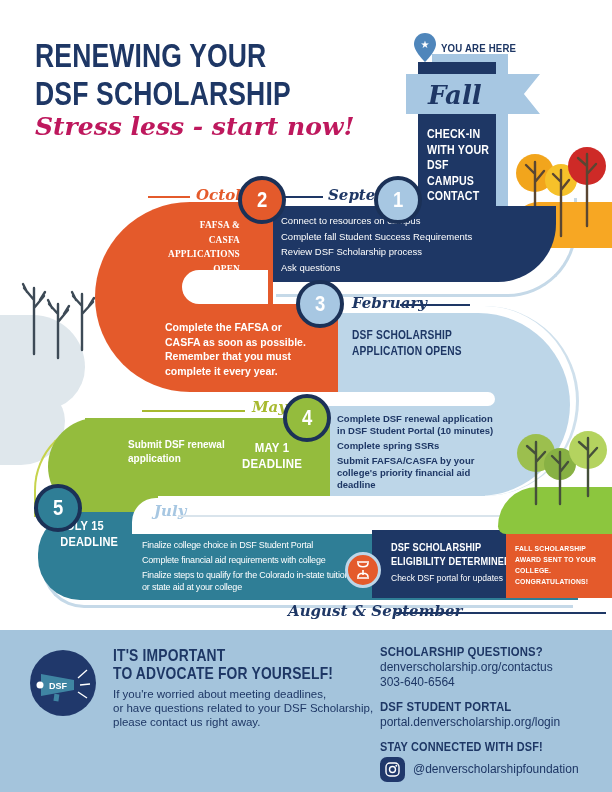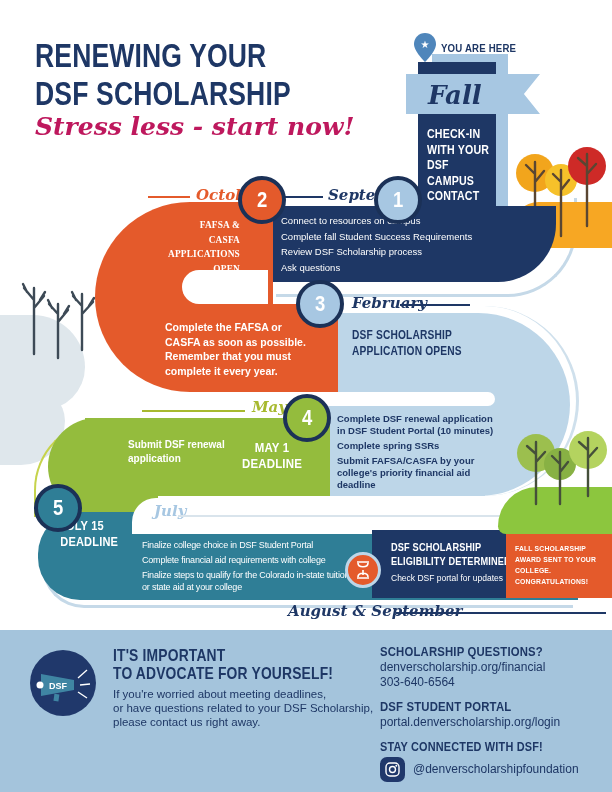--- a/index.html
+++ b/index.html
@@ -194,21 +194,21 @@
   <div class="abs nv" style="left:113px;top:664px;font-size:16.5px;text-align:center;">
     <span class="cond">TO ADVOCATE FOR YOURSELF!</span></div>
   <div class="abs nv" style="left:113px;top:687px;font-size:11.5px;line-height:14px;">
     <div>If you're worried about meeting deadlines,</div>
     <div>or have questions related to your DSF Scholarship,</div>
     <div>please contact us right away.</div>
   </div>
 
   <div class="abs nv" style="left:380px;top:644px;font-size:13.5px;">
     <span class="cond">SCHOLARSHIP QUESTIONS?</span></div>
-  <div class="abs nv" style="left:380px;top:660px;font-size:12px;">denverscholarship.org/financial</div>
+  <div class="abs nv" style="left:380px;top:660px;font-size:12px;">denverscholarship.org/contactus</div>
   <div class="abs nv" style="left:380px;top:675px;font-size:12px;">303-640-6564</div>
 
   <div class="abs nv" style="left:380px;top:699px;font-size:13.5px;">
     <span class="cond">DSF STUDENT PORTAL</span></div>
   <div class="abs nv" style="left:380px;top:715px;font-size:12px;">portal.denverscholarship.org/login</div>
 
   <div class="abs nv" style="left:380px;top:739px;font-size:13px;">
     <span class="cond">STAY CONNECTED WITH DSF!</span></div>
   <div class="abs" style="left:380px;top:757px;width:25px;height:25px;background:#20386b;border-radius:7px;
               display:flex;align-items:center;justify-content:center;">

